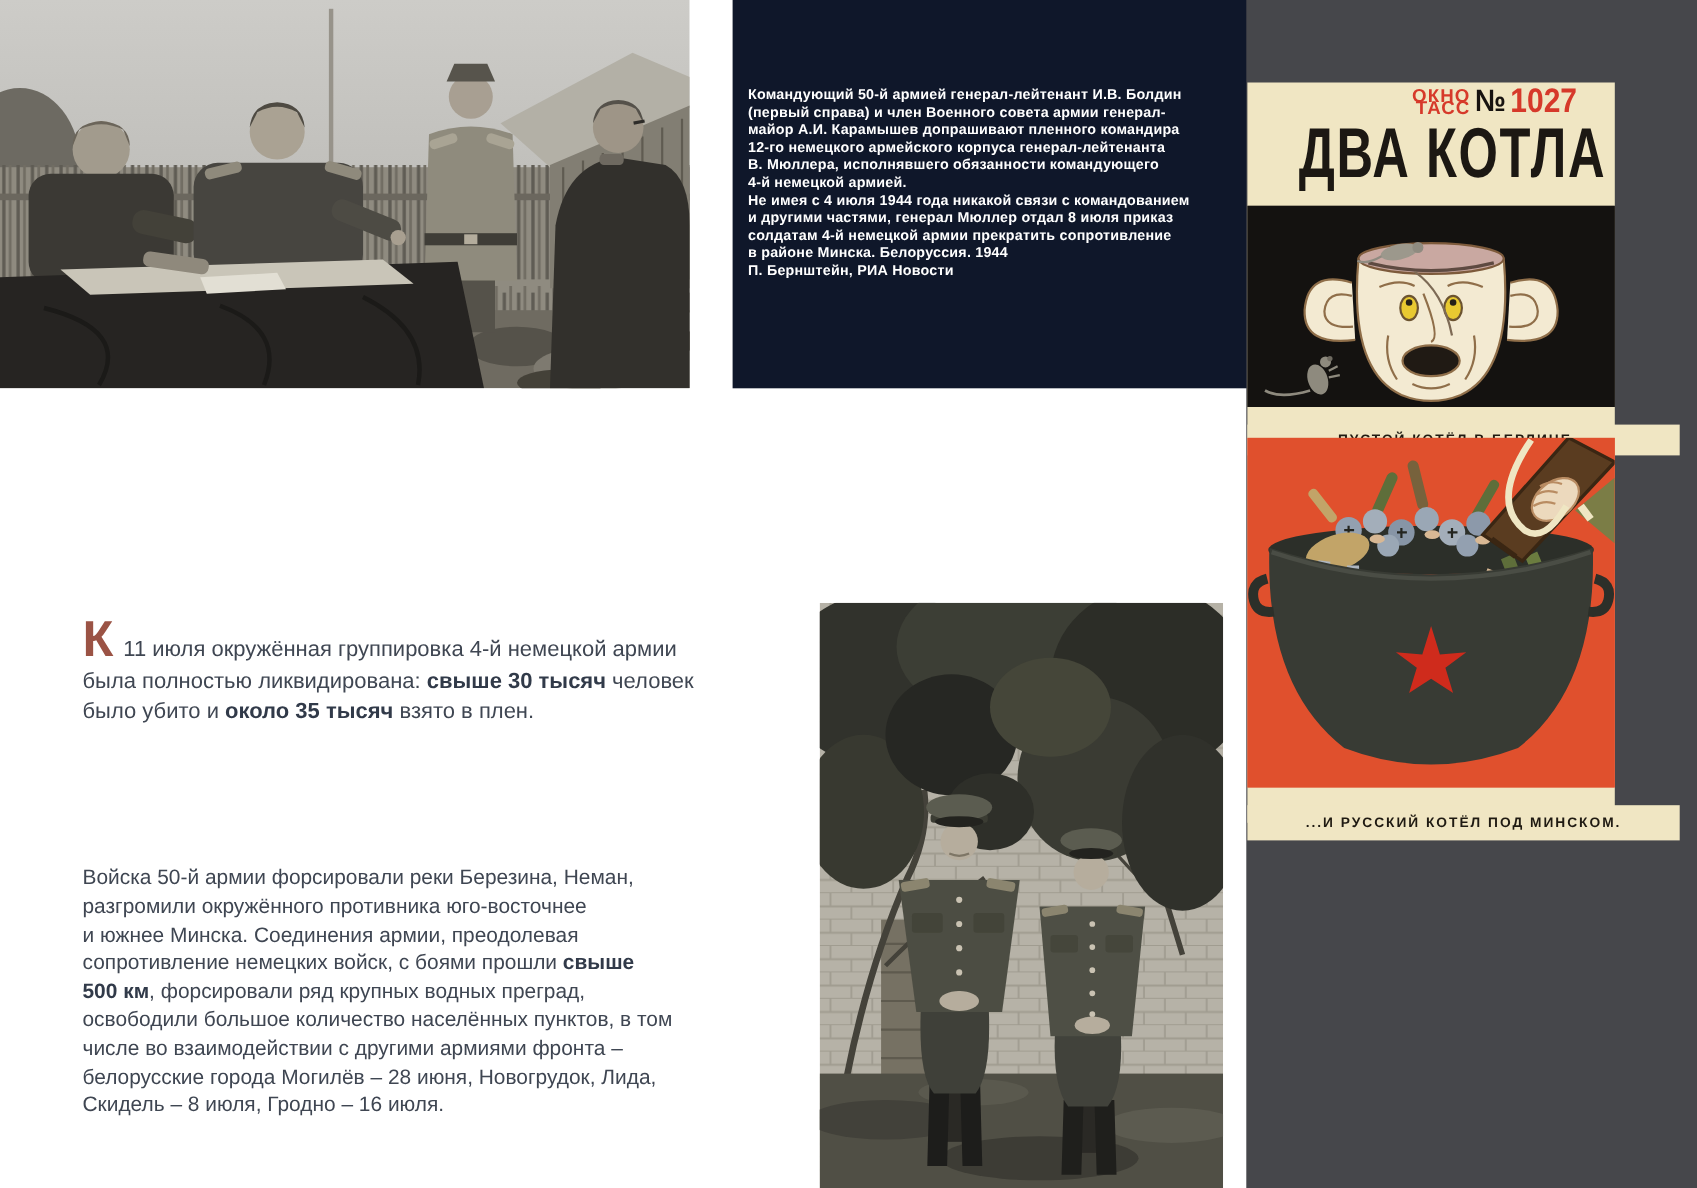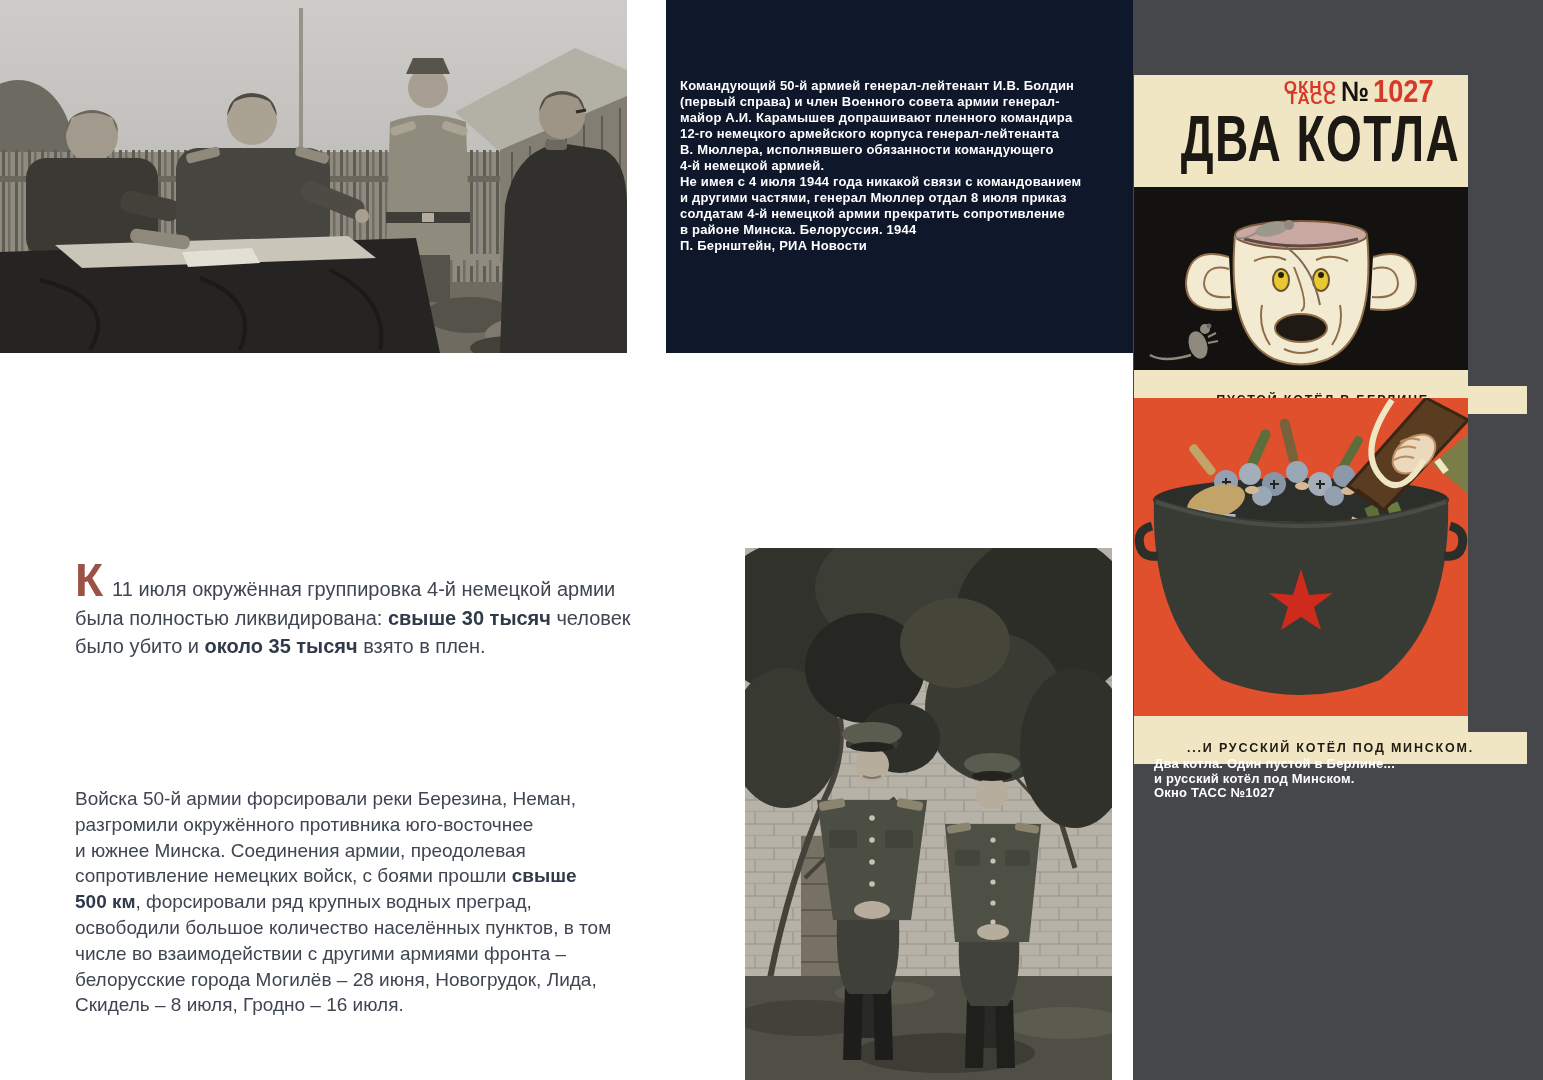--- a/index.html
+++ b/index.html
@@ -348,18 +348,15 @@
             <ellipse cx="280" cy="56" rx="24" ry="16" fill="#ecd9bd" transform="rotate(-38 280 56)" stroke="#b98c62" stroke-width="2"></ellipse>
             <path d="M266,44 Q276,38 286,42 M262,52 Q272,46 282,50 M260,62 Q270,56 280,60" stroke="#b98c62" stroke-width="2" fill="none"></path>
             <path d="M258,2 Q220,58 252,84 Q270,96 290,62" stroke="#efe6c3" stroke-width="6" fill="none"></path>
           </g>
         </svg>
       </div>
 
       <div class="band band-bottom">...И РУССКИЙ КОТЁЛ ПОД МИНСКОМ.</div>
     </div>
 
-    <div class="poster-caption">Два котла. Один пустой в Берлине...
-и русский котёл под Минском.
-Окно ТАСС №1027</div>
   </div>
 
 </div>
 
 </body></html>

